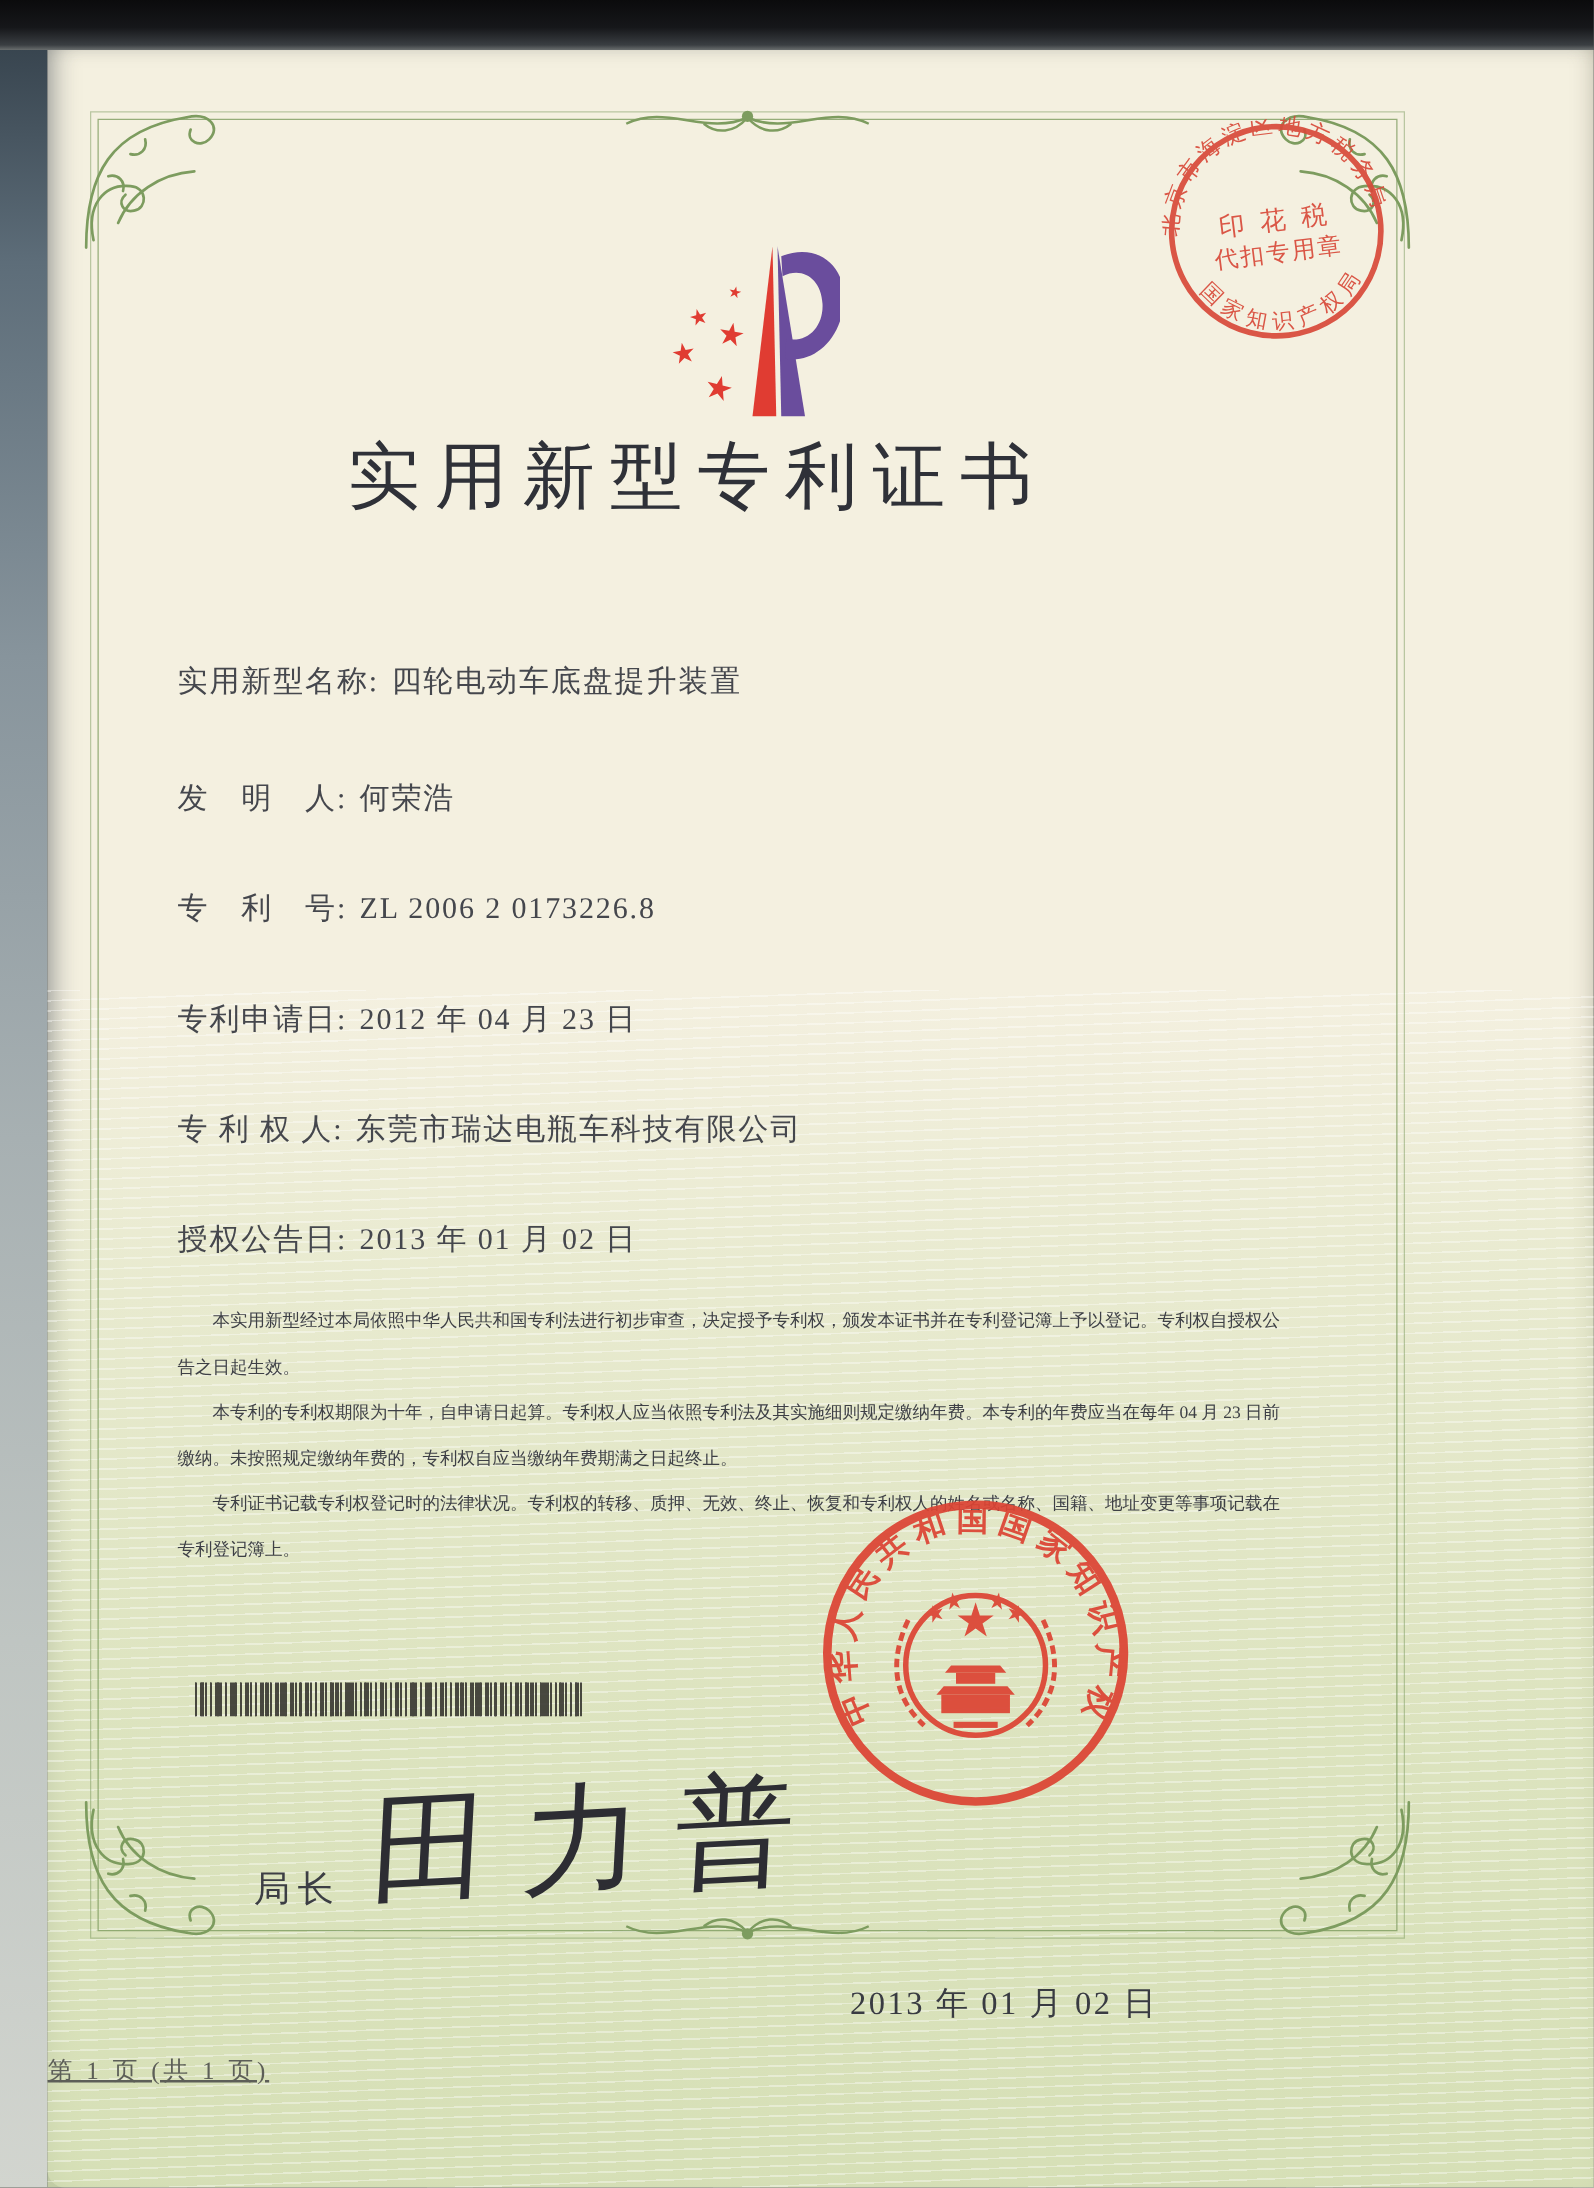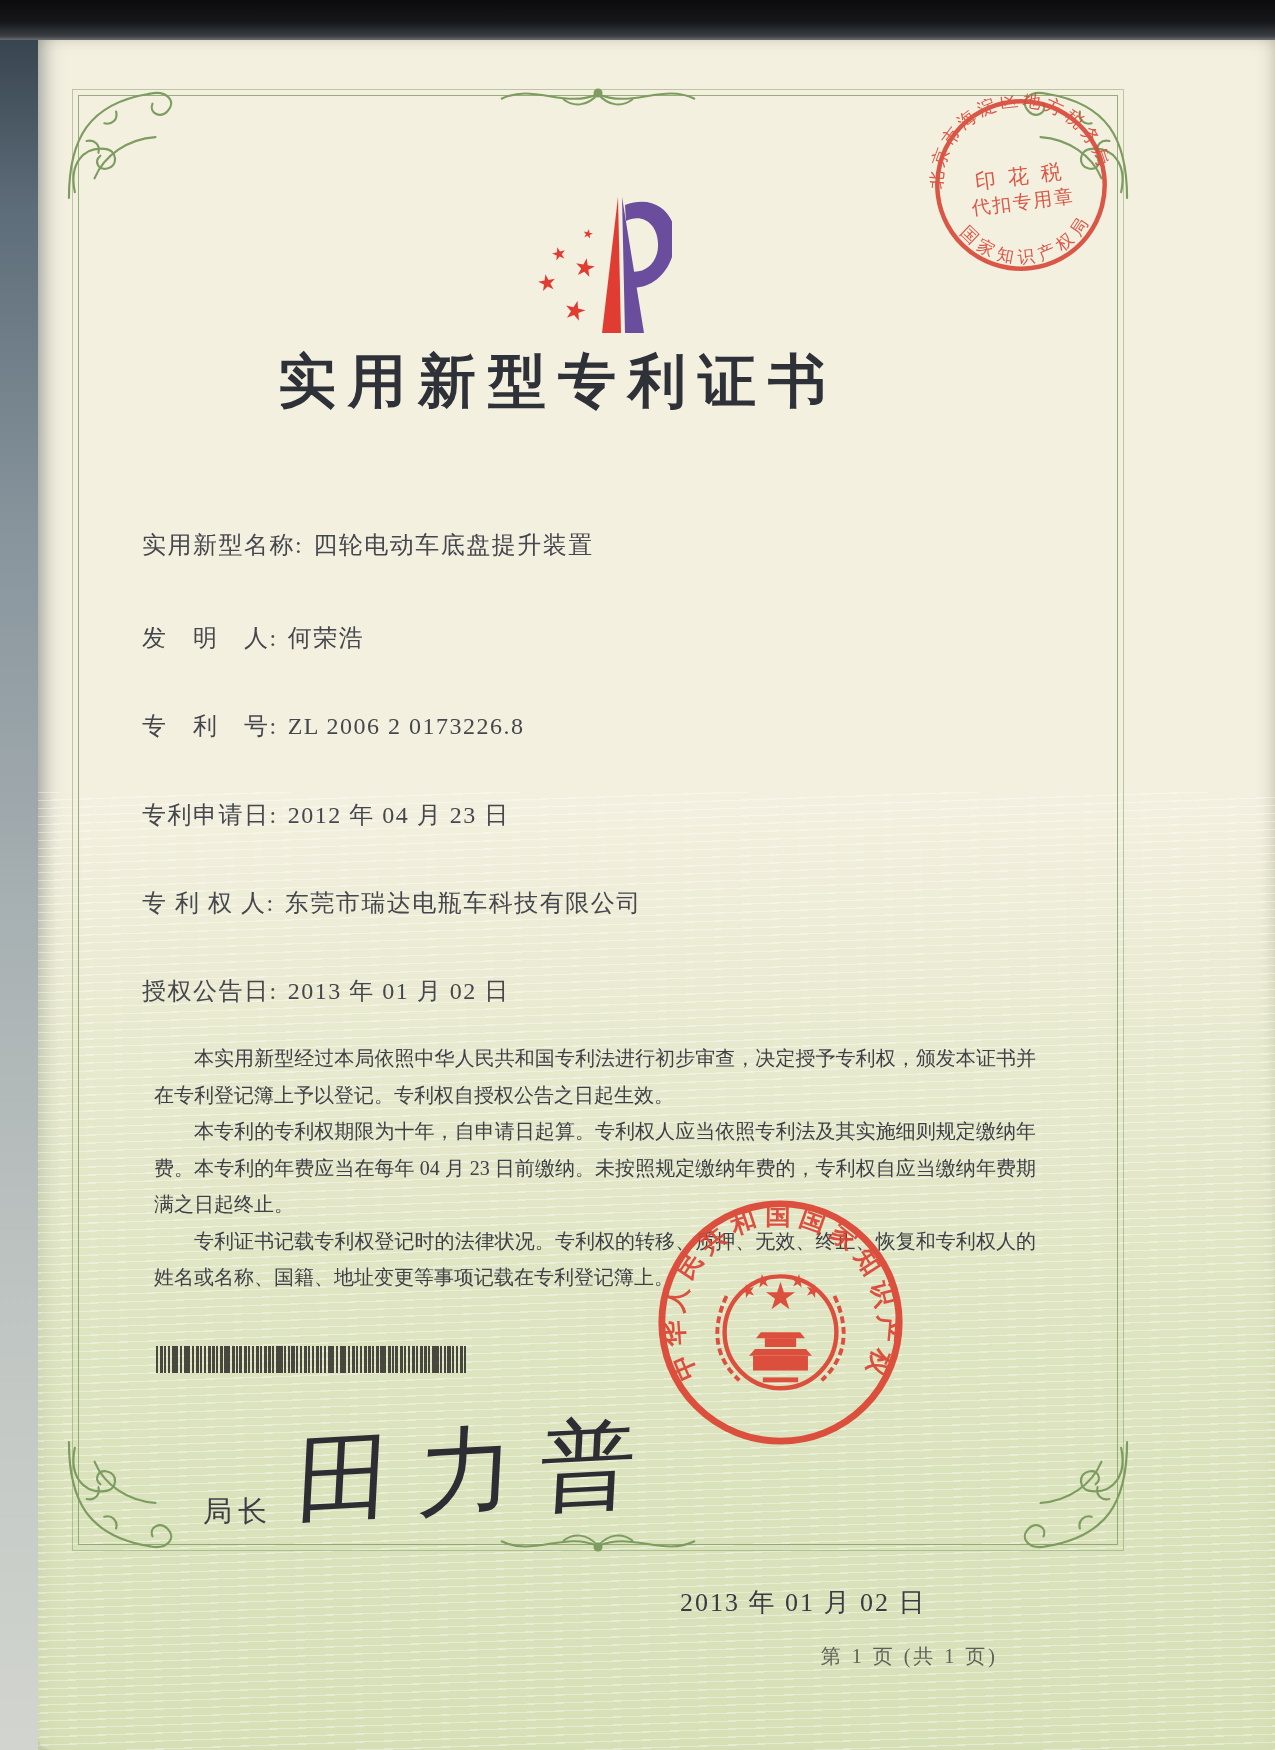--- a/index.html
+++ b/index.html
@@ -51,31 +51,31 @@
   .edge-motif.top{top:-19px;}
   .edge-motif.bottom{bottom:-19px;transform:translateX(-50%) scaleY(-1);}
   
   .cert-no{
     position:absolute;left:96px;top:166px;
     font-size:26px;letter-spacing:7px;color:#4c515c;
   }
   .logo{position:absolute;left:494px;top:150px;width:140px;height:152px;}
   .title{
     position:absolute;left:0;top:303px;width:1040px;text-align:center;
-    font-size:58px;font-weight:700;letter-spacing:12px;color:#2f3138;
+    font-size:58px;font-weight:400;letter-spacing:12px;color:#2f3138;
   }
   .field{
     position:absolute;left:104px;font-size:24px;color:#45474d;letter-spacing:1.5px;
     white-space:nowrap;
   }
   .field .val{margin-left:10px;}
   .f0{top:489px}.f1{top:582px}.f2{top:670px}.f3{top:759px}.f4{top:847px}.f5{top:935px}
   .body-text{
     position:absolute;left:104px;top:1000px;width:882px;
-    font-size:20px;line-height:36.5px;color:#3e4046;text-align:justify;margin-left:12px;
+    font-size:14px;line-height:36.5px;color:#3e4046;text-align:justify;
   }
   .body-text p{margin:0;text-indent:2em;}
   .barcode{
     position:absolute;left:118px;top:1306px;width:312px;height:27px;opacity:.88;
     background-image:
       repeating-linear-gradient(90deg,#33322d 0 2px,transparent 2px 4px),
       repeating-linear-gradient(90deg,#33322d 0 1px,transparent 1px 6px),
       repeating-linear-gradient(90deg,transparent 0 5px,#33322d 5px 7px,transparent 7px 13px);
   }
   .sig-role{
@@ -87,22 +87,22 @@
     font-size:96px;letter-spacing:26px;color:#2d2d33;
     transform:rotate(-3deg) skewX(-6deg);white-space:nowrap;
   }
   .tax-stamp{position:absolute;left:893px;top:55px;width:180px;height:180px;transform:rotate(-7deg);opacity:.92;}
   .big-seal{position:absolute;left:615px;top:1155px;width:255px;height:255px;opacity:.93;}
   .seal-date{
     position:absolute;left:642px;top:1545px;
     font-size:26px;letter-spacing:2px;color:#393b42;white-space:nowrap;
   }
   .footer{
-    position:absolute;left:0;top:1603px;width:960px;text-align:right;
-    font-size:20px;letter-spacing:3px;color:#5d5f58;
+    position:absolute;left:0;top:1603px;width:960px;text-align:left;
+    font-size:20px;letter-spacing:3px;color:#5d5f58;text-decoration:underline;
   }
   svg text{font-family:"Liberation Serif","DejaVu Serif",serif;}
 </style>
 </head>
 <body>
 
 <div class="scan-left"></div>
 <div class="scan-top"></div>
 
 <div class="page">

